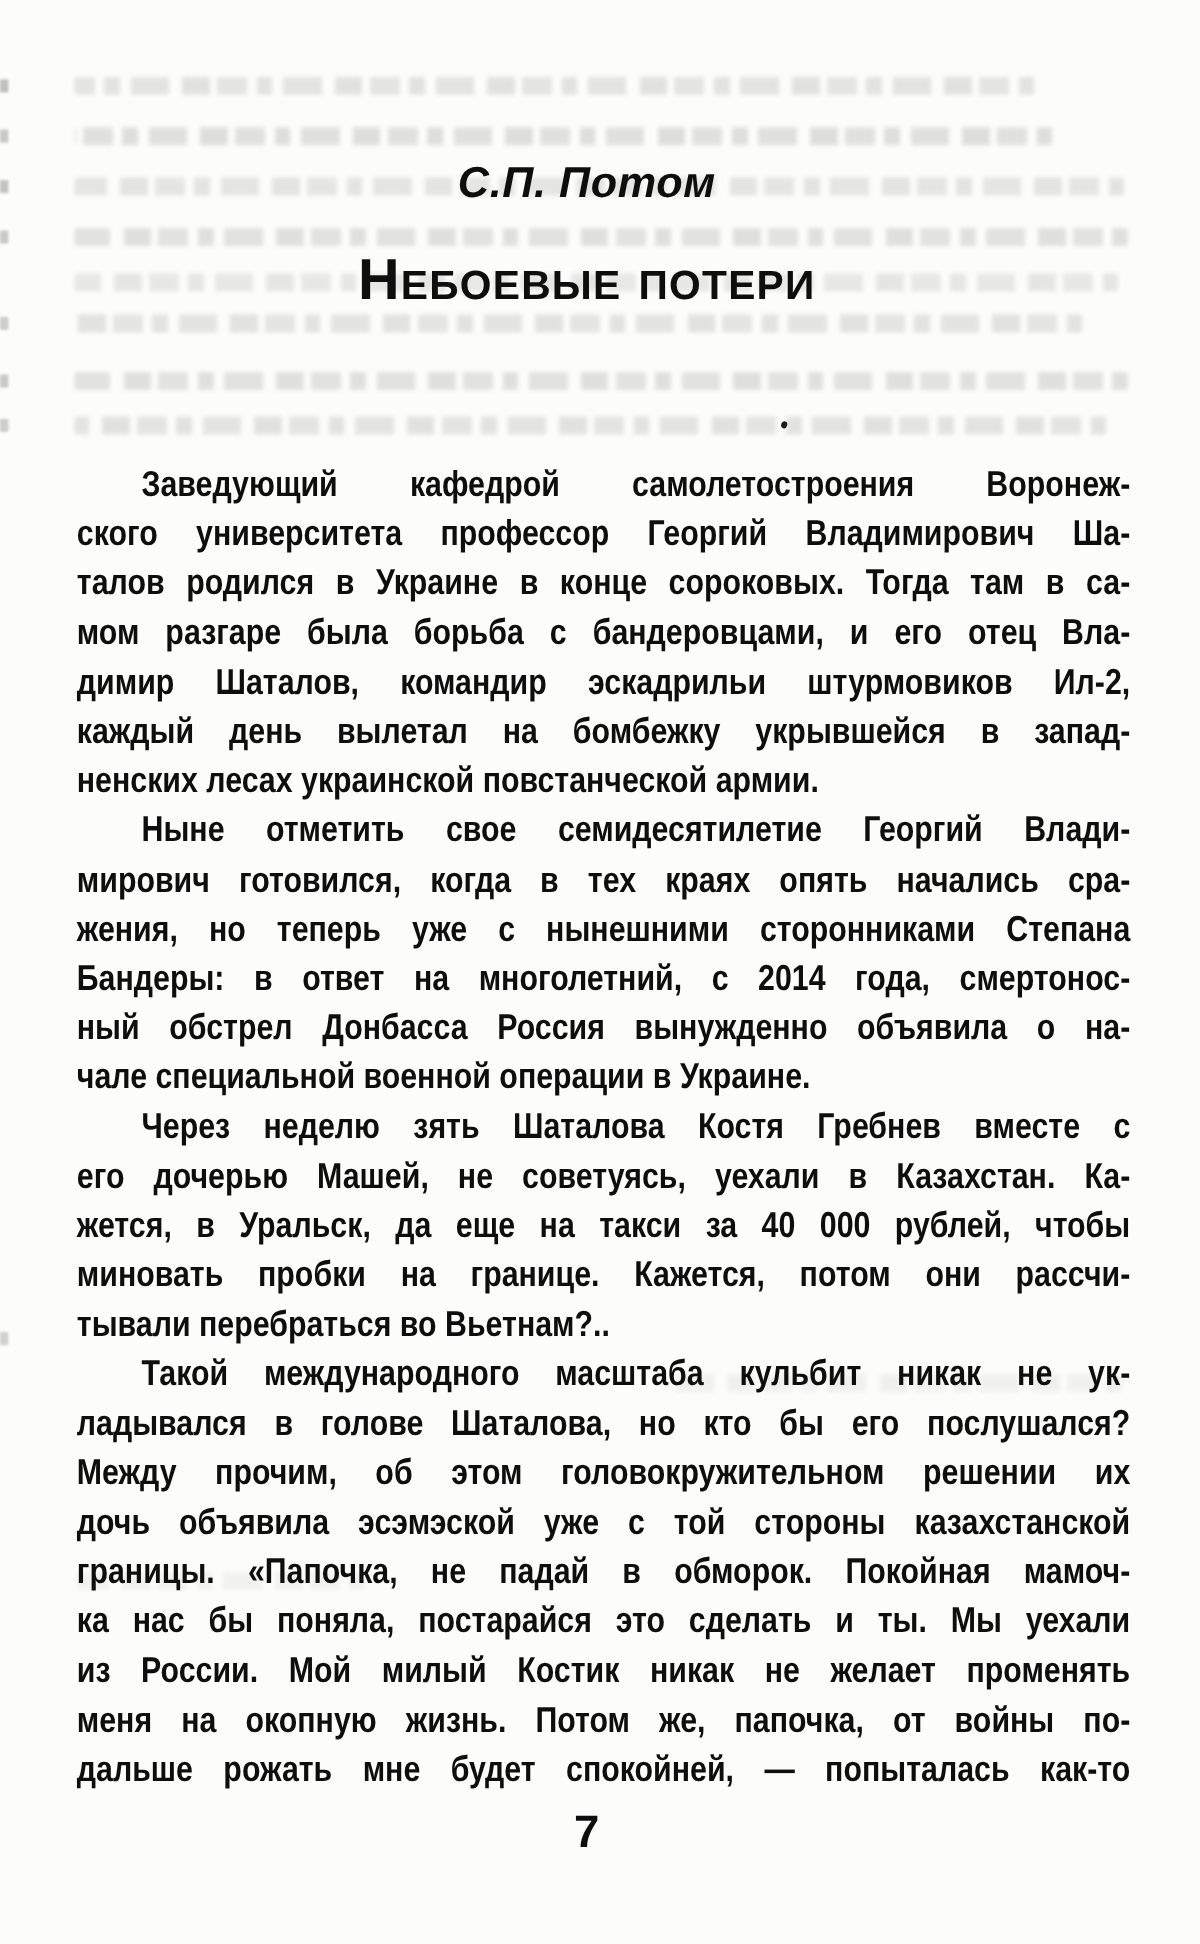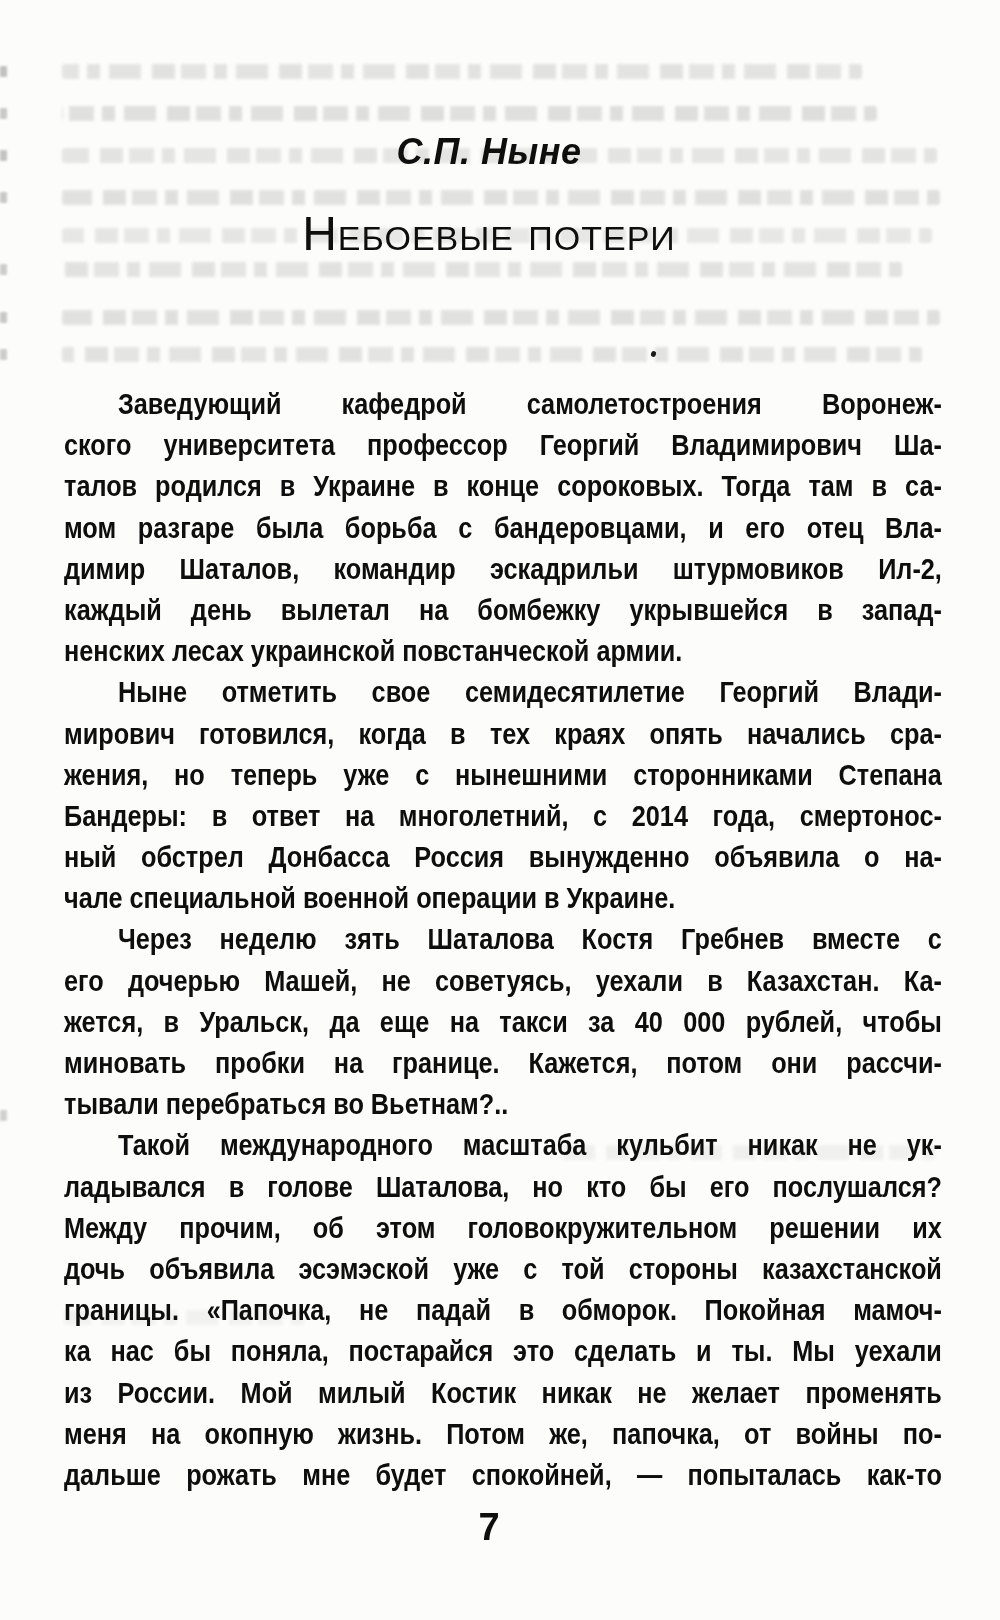--- a/index.html
+++ b/index.html
@@ -32,21 +32,21 @@
 
   
   .headings{position:absolute;left:50px;width:878px;text-align:center;}
   .author{
     position:absolute;top:131px;left:0;width:100%;
     font-size:36px;font-weight:700;font-style:italic;
     letter-spacing:.5px;margin:0;
   }
   .title{
     position:absolute;top:206px;left:0;width:100%;
-    font-size:48px;font-weight:400;font-variant:small-caps;
+    font-size:48px;font-weight:700;font-variant:small-caps;
     letter-spacing:1px;margin:0;
   }
 
   
   .body-text{
     position:absolute;left:64px;top:383px;
     width:1042px;
     transform:scaleX(0.8425);transform-origin:0 0;
     font-size:30px;font-weight:700;
     letter-spacing:0;
@@ -91,21 +91,21 @@
     <div class="edge-tick" style="top:108px;opacity:.3;"></div>
     <div class="edge-tick" style="top:150px;opacity:.33;"></div>
     <div class="edge-tick" style="top:192px;opacity:.3;"></div>
     <div class="edge-tick" style="top:264px;opacity:.28;"></div>
     <div class="edge-tick" style="top:312px;opacity:.3;"></div>
     <div class="edge-tick" style="top:349px;opacity:.28;"></div>
     <div class="edge-tick" style="top:1110px;opacity:.25;"></div>
   </div>
 
   <div class="headings">
-    <h1 class="author">С.П. Ныне</h1>
+    <h1 class="author">С.П. Потом</h1>
     <h2 class="title">Небоевые потери</h2>
   </div>
 
   <div class="speck" style="left:651px;top:351px;width:5px;height:6px;transform:rotate(18deg);"></div>
 
   <div class="body-text">
       <div class="line first">Заведующий кафедрой самолетостроения Воронеж-</div>
       <div class="line">ского университета профессор Георгий Владимирович Ша-</div>
       <div class="line">талов родился в Украине в конце сороковых. Тогда там в са-</div>
       <div class="line">мом разгаре была борьба с бандеровцами, и его отец Вла-</div>

